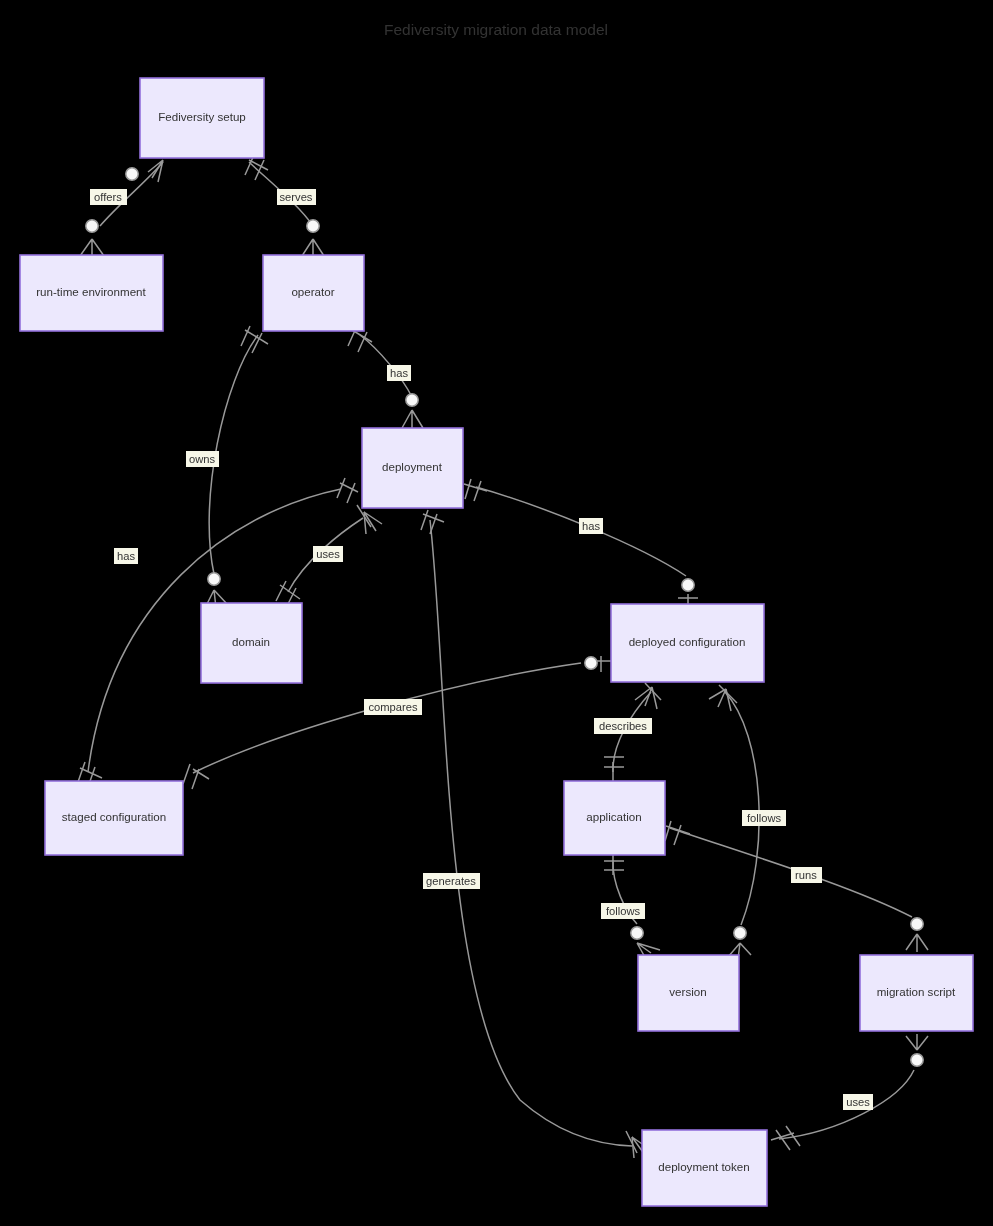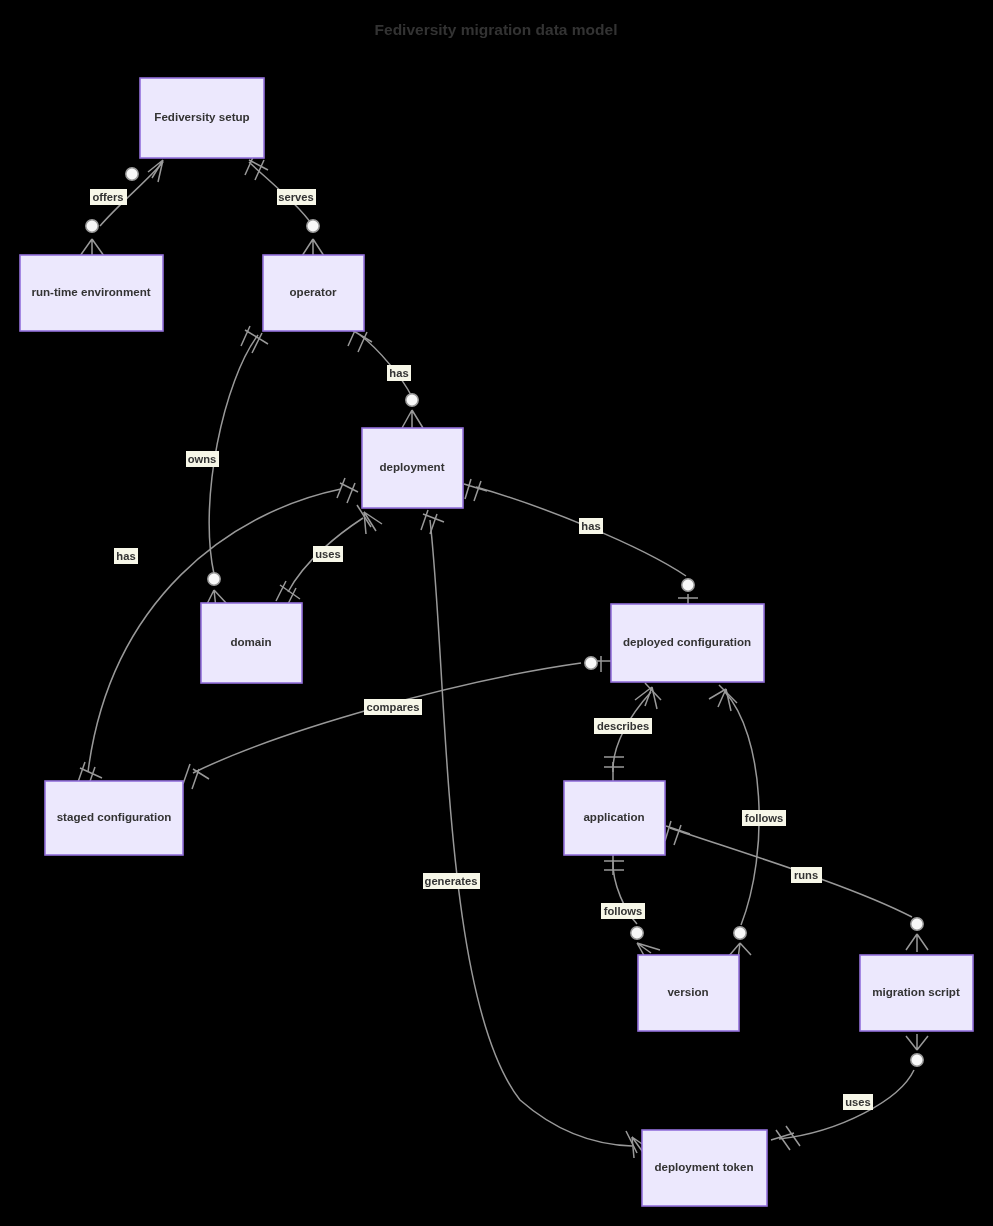--- a/index.html
+++ b/index.html
@@ -13,21 +13,20 @@
     height: 1226px;
     overflow: hidden;
     font-family: "Liberation Sans", sans-serif;
     position: relative;
   }
   #diagram-root {
     position: absolute;
     inset: 0;
     width: 993px;
     height: 1226px;
-    font-weight: bold;
   }
   svg#er-svg {
     position: absolute;
     top: 0;
     left: 0;
     width: 993px;
     height: 1226px;
     display: block;
   }
   .diagram-title {

